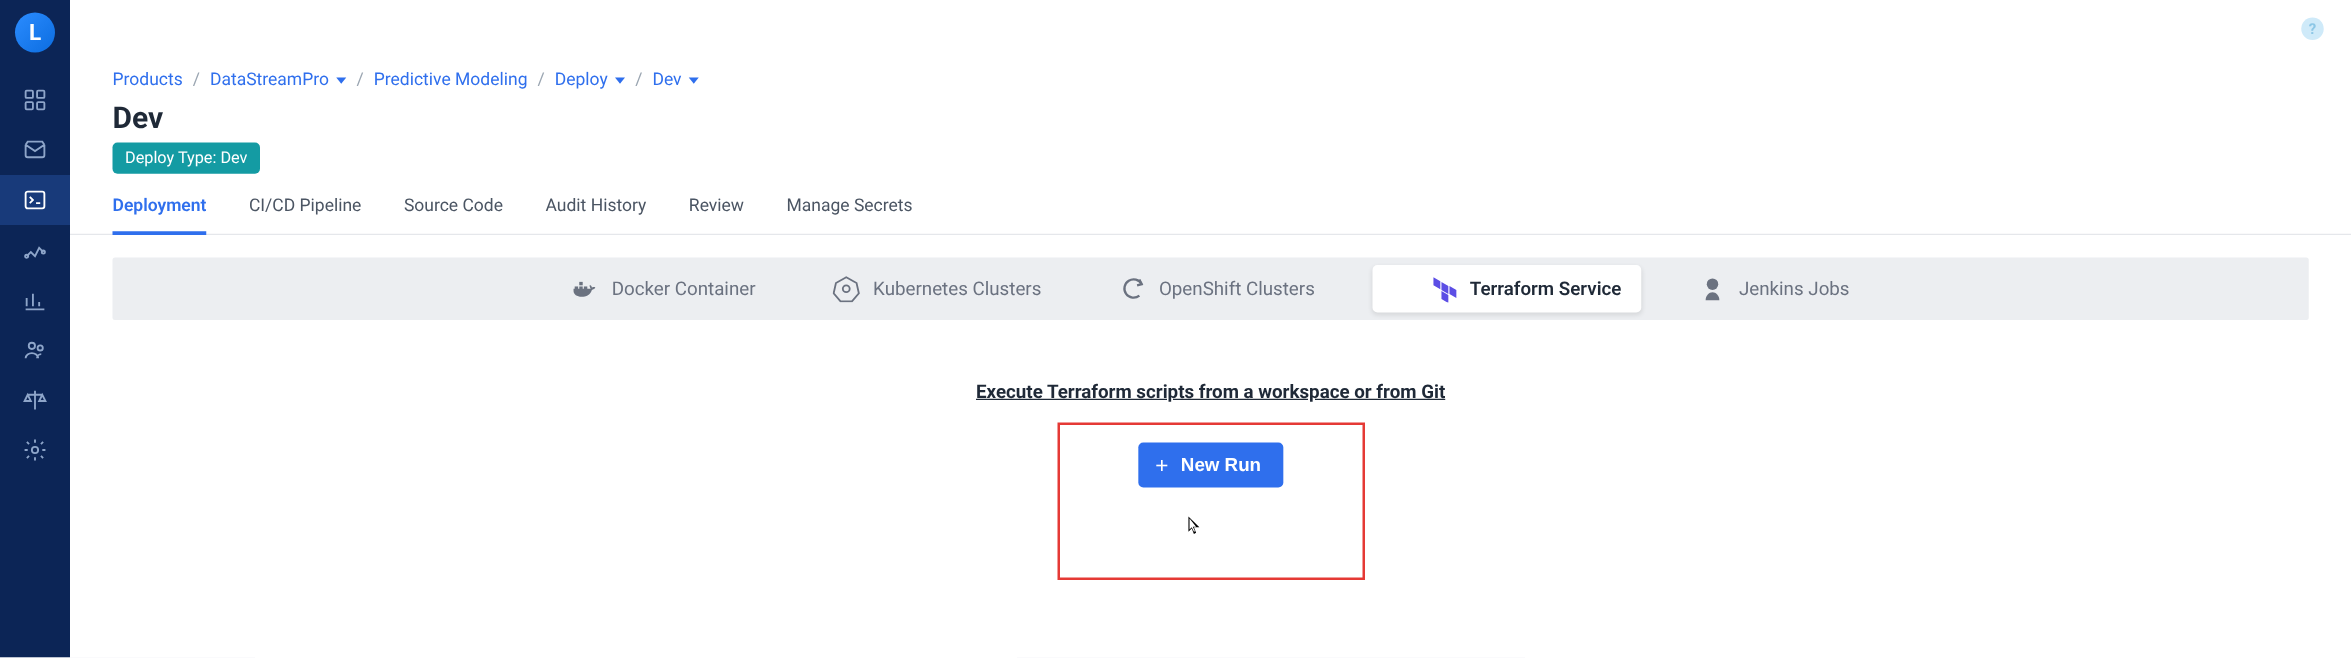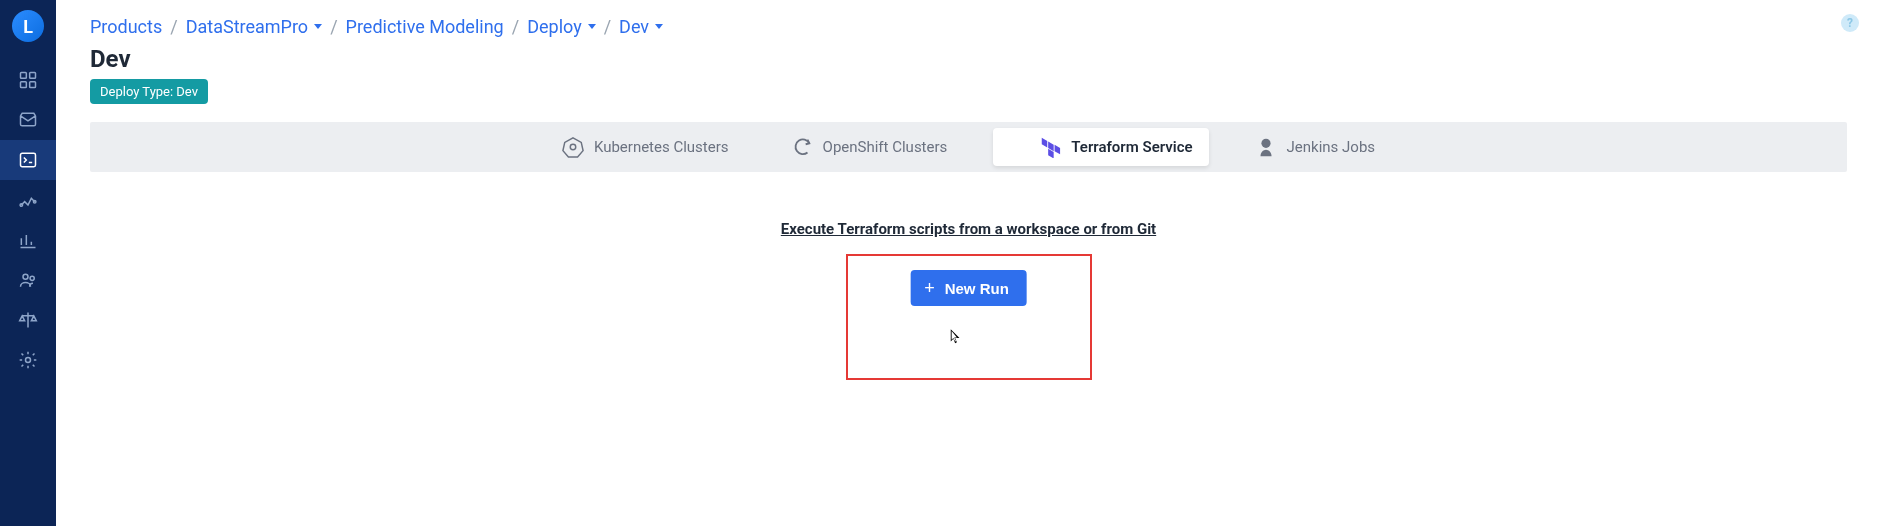--- a/index.html
+++ b/index.html
@@ -9,21 +9,21 @@
   .sidebar { width: 56px; background: #0c2556; display: flex; flex-direction: column; align-items: center; padding-top: 10px; }
   .sidebar .logo { width: 32px; height: 32px; border-radius: 50%; background: linear-gradient(135deg,#2b8cff,#0c6de0); color: #fff; font-weight: 700; display: flex; align-items: center; justify-content: center; font-size: 18px; margin-bottom: 18px; }
   .side-item { width: 56px; height: 40px; display: flex; align-items: center; justify-content: center; color: #8ea5c9; cursor: pointer; }
   .side-item svg { width: 20px; height: 20px; stroke: #8ea5c9; fill: none; stroke-width: 1.8; }
   .side-item.active { background: #183a7a; }
   .side-item.active svg { stroke: #fff; }
   
   .main { flex: 1; background: #fff; position: relative; }
   .help { position: absolute; top: 14px; right: 22px; width: 18px; height: 18px; border-radius: 50%; background: #cfeaf9; color: #8cc7e6; font-size: 12px; display: flex; align-items: center; justify-content: center; font-weight: 700; }
   
-  .crumbs { display: flex; align-items: center; gap: 8px; padding: 16px 34px 6px 34px; font-size: 18px; color: #6b7280; }
+  .crumbs { display: flex; align-items: center; gap: 8px; padding: 16px 34px 6px 34px; font-size: 14px; color: #6b7280; margin-top: 40px; }
   .crumb { color: #2f6fed; cursor: pointer; display: inline-flex; align-items: center; gap: 6px; }
   .sep { color: #9aa5b1; }
   .caret { width: 0; height: 0; border-left: 4px solid transparent; border-right: 4px solid transparent; border-top: 5px solid #2f6fed; display: inline-block; }
   
   .title-row { padding: 2px 34px 0 34px; }
   .title { font-size: 24px; font-weight: 700; color: #1f2937; }
   .badge { display: inline-block; margin-top: 6px; background: #149ba3; color: #fff; font-size: 13px; padding: 5px 10px; border-radius: 4px; }
   
   .tabs { display: flex; gap: 34px; padding: 18px 34px 0 34px; border-bottom: 1px solid #e5e7eb; font-size: 14px; }
   .tab { color: #4b5563; padding-bottom: 12px; cursor: pointer; }
@@ -126,23 +126,43 @@
         <span>Dev</span>
         <span class="caret"></span>
       </span>
     </div>
 
     <div class="title-row">
       <div class="title">Dev</div>
       <span class="badge">Deploy Type: Dev</span>
     </div>
 
+    <div class="tabs">
+      <div class="tab active">Deployment</div>
+      <div class="tab">CI/CD Pipeline</div>
+      <div class="tab">Source Code</div>
+      <div class="tab">Audit History</div>
+      <div class="tab">Review</div>
+      <div class="tab">Manage Secrets</div>
+    </div>
 
     <div class="dep-wrap">
       <div class="dep-bar">
+        <div class="dep-item">
+          <span class="di-icon">
+            <svg viewBox="0 0 24 24" fill="#6b7280">
+                <rect x="3" y="10" width="3" height="3"></rect>
+                <rect x="7" y="10" width="3" height="3"></rect>
+                <rect x="11" y="10" width="3" height="3"></rect>
+                <rect x="7" y="6" width="3" height="3"></rect>
+                <path d="M2 14c0 3 3 5 7 5s8-2 9-6c1 0 3-1 3-2-1-1-3 0-3 0s0-2-2-2c0 2 1 3 1 3H2z"></path>
+              </svg>
+          </span>
+          <span>Docker Container</span>
+        </div>
         <div class="dep-item">
           <span class="di-icon">
             <svg viewBox="0 0 24 24" fill="none" stroke="#6b7280" stroke-width="1.6">
                 <polygon points="12,2 21,7 23,16 17,23 7,23 1,16 3,7"></polygon>
                 <circle cx="12" cy="12" r="3"></circle>
               </svg>
           </span>
           <span>Kubernetes Clusters</span>
         </div>
         <div class="dep-item">

